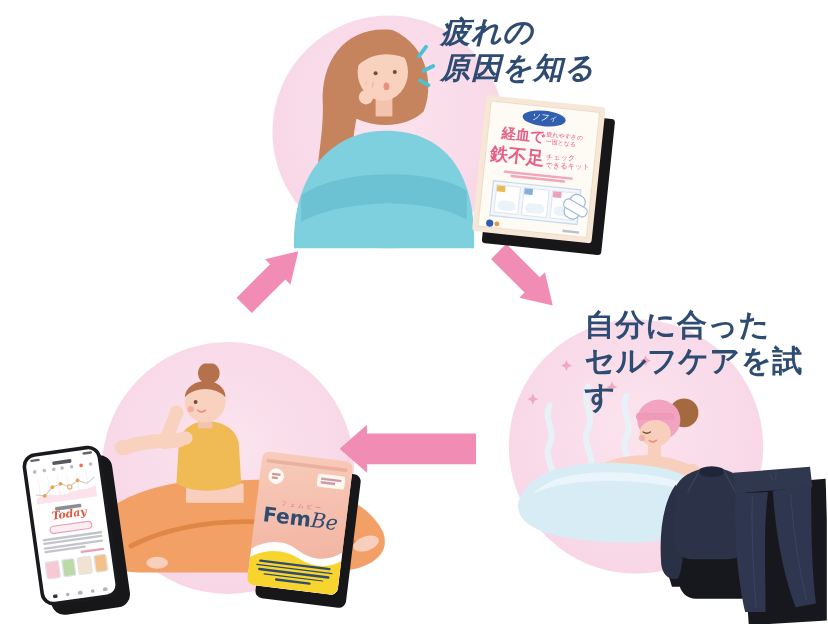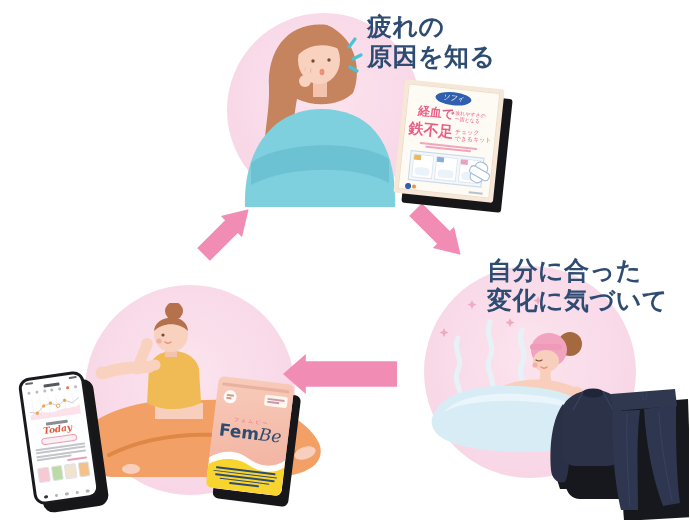--- a/index.html
+++ b/index.html
@@ -10,21 +10,21 @@
   .circle-top{left:227px;top:13px;width:194px;height:194px;
               background:radial-gradient(circle at 50% 42%,#fbe4ee 0%,#f8d6e6 75%);}
   .circle-left{left:85px;top:285px;width:210px;height:210px;
               background:radial-gradient(circle at 50% 42%,#fbe4ee 0%,#f8d6e6 75%);}
   .circle-right{left:424px;top:266px;width:212px;height:212px;
               background:radial-gradient(circle at 50% 42%,#fbe4ee 0%,#f8d6e6 75%);}
   .circle svg{position:absolute;inset:0;width:100%;height:100%;}
   
   .step-label{position:absolute;z-index:6;color:#2e4b72;font-weight:800;
               font-size:25px;line-height:30px;letter-spacing:.5px;white-space:pre-line;}
-  .label-top{left:367px;top:12px;}
+  .label-top{left:367px;top:12px;font-style:italic;}
   .label-right{left:487px;top:256px;}
   .label-left{left:2px;top:253px;}
   
   .arrow-box{position:absolute;width:66px;height:66px;z-index:2;}
   .arrow-ur{left:193px;top:199px;}
   .arrow-dr{left:405px;top:199px;}
   .arrow{position:absolute;background:#f18cb5;}
   .arrow-diag{left:1px;top:18px;width:64px;height:30px;
       clip-path:polygon(0 20%,62% 20%,62% 0,100% 50%,62% 100%,62% 80%,0 80%);}
   .arrow-ur .arrow-diag{transform:rotate(-45deg);}
@@ -205,21 +205,21 @@
   <div class="arrow-box arrow-dr">
     <div class="arrow arrow-diag"></div>
   </div>
   <div class="arrow-left-box">
     <div class="arrow arrow-l"></div>
   </div>
 
   <div class="step-label label-top">疲れの
 原因を知る</div>
   <div class="step-label label-right">自分に合った
-変化に気づいて</div>
+セルフケアを試す</div>
 
   <div class="kit">
     <div class="kit-inner">
       <div class="kit-brand">ソフィ</div>
       <div class="kit-h1">
         <span class="kit-big">経血で</span>
         <span class="kit-small">疲れやすさの
 一因となる</span>
       </div>
       <div class="kit-h2">

